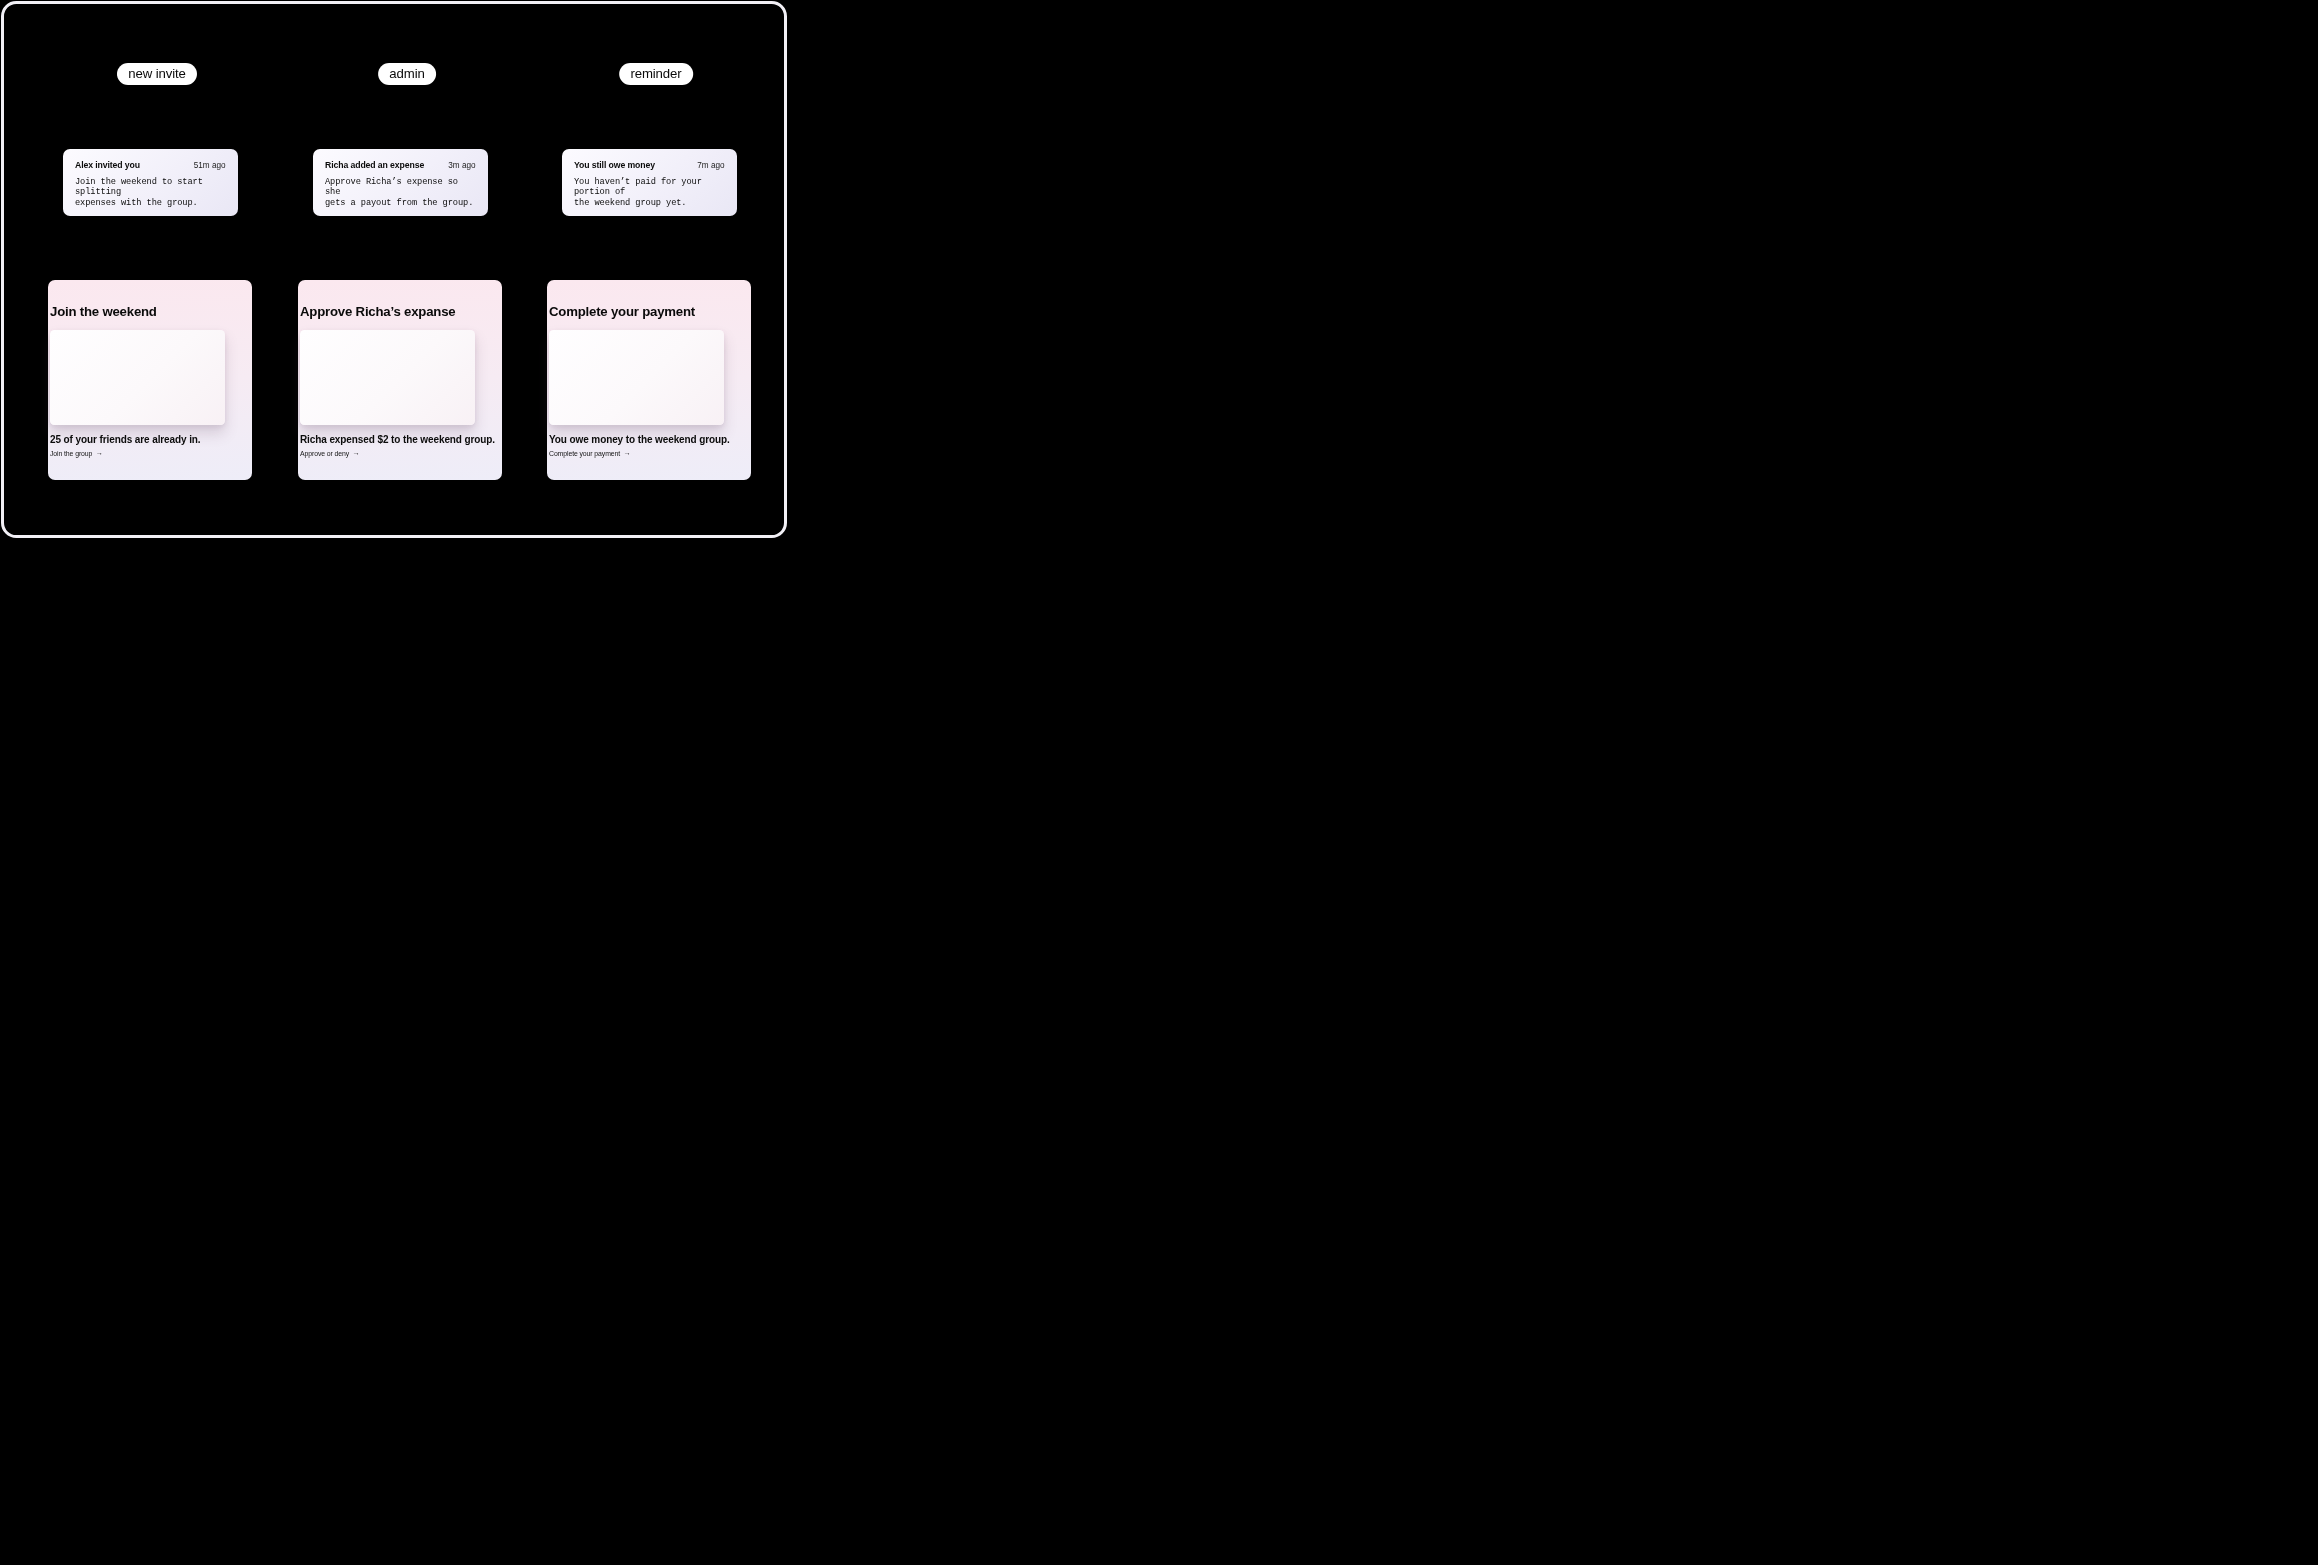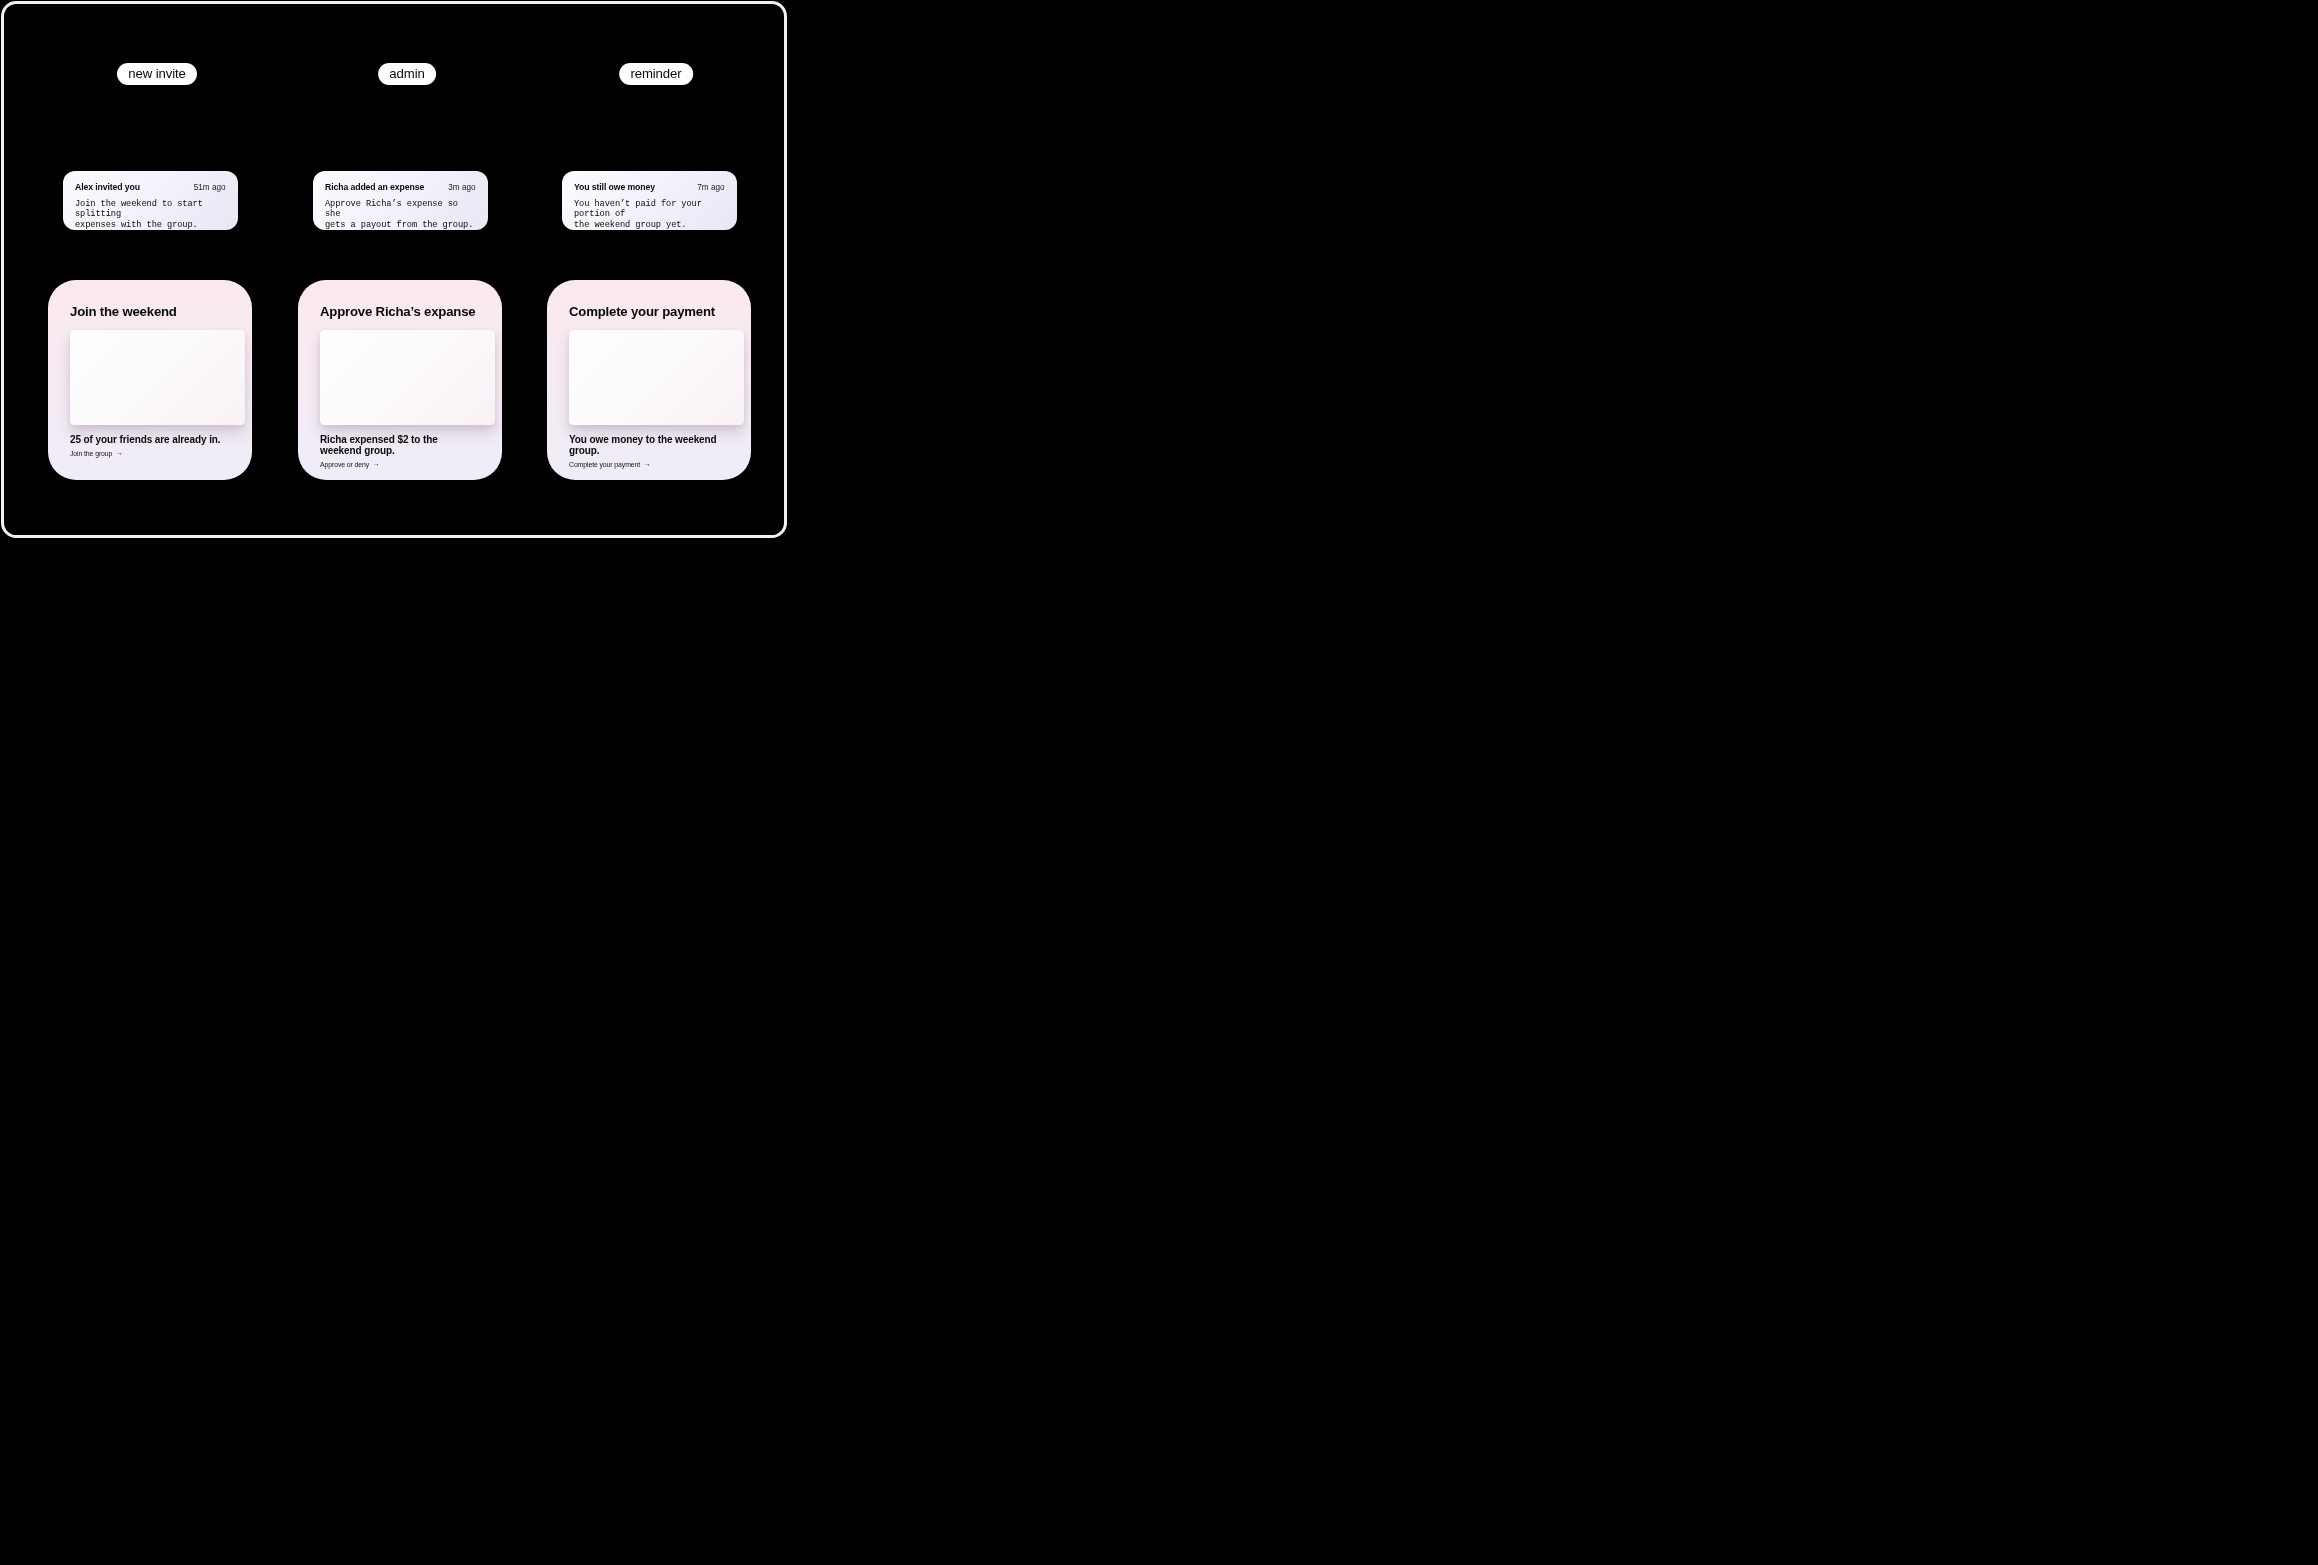--- a/index.html
+++ b/index.html
@@ -46,26 +46,25 @@
     border-radius: 509px;
     white-space: nowrap;
     margin-left: 7px;
   }
 
   .notif-card {
     position: absolute;
     top: 149px;
     left: 14.8px;
     width: 175px;
-    height: 59px;
+    height: 67px;
     box-sizing: border-box;
     padding: 10.7px 12.2px 0 12.2px;
-    border-radius: 12px;
+    border-radius: 7px;
     background: linear-gradient(135deg, #fcfbff 0%, #f2f0fa 55%, #e9e7f5 100%);
-    margin-top: 22px;
   }
   .notif-header {
     display: flex;
     justify-content: space-between;
     align-items: baseline;
   }
   .notif-title {
     font-size: 8.7px;
     font-weight: 700;
     color: #0b0b0b;
@@ -86,22 +85,22 @@
     font-family: Liberation Mono, monospace;
   }
 
   .promo-card {
     position: absolute;
     top: 280px;
     left: 0;
     width: 204px;
     height: 200px;
     box-sizing: border-box;
-    padding: 0 22px;
-    border-radius: 28px;
+    padding: 0 2px;
+    border-radius: 7px;
     background: linear-gradient(178deg, #fbe8ef 0%, #f6ebf3 50%, #eeedf8 100%);
   }
   .promo-title {
     margin-top: 24px;
     font-size: 13.2px;
     font-weight: 700;
     color: #0a0a0a;
     letter-spacing: -0.2px;
     white-space: nowrap;
   }

